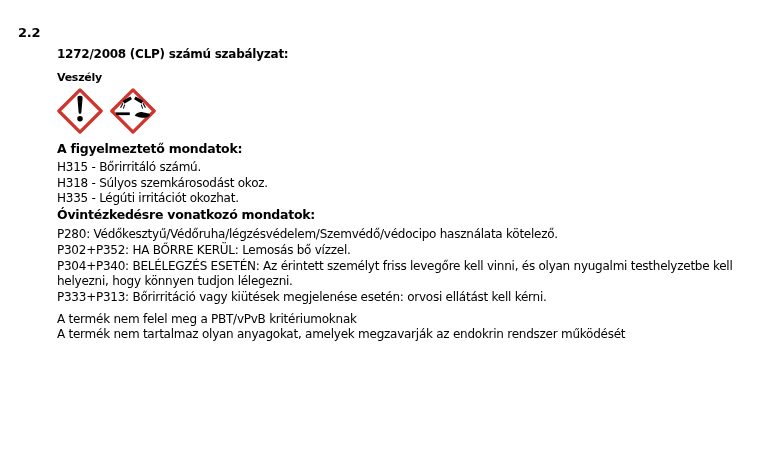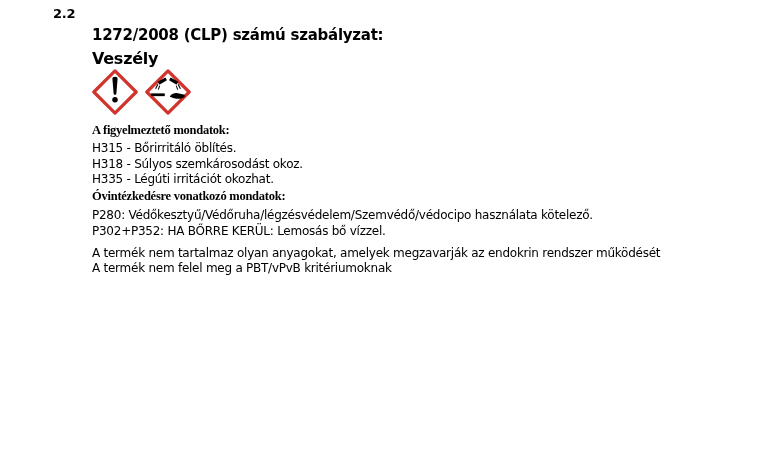--- a/index.html
+++ b/index.html
@@ -5,33 +5,33 @@
   html, body { margin: 0; padding: 0; }
   body {
     width: 757px; height: 455px;
     background: #ffffff;
     color: #000000;
     font-family: "DejaVu Sans", "Liberation Sans", sans-serif;
     font-size: 12px;
     letter-spacing: -0.25px;
     overflow: hidden;
   }
-  .doc { padding-top: 6px; margin-left: 35px; }
+  .doc { padding-top: 25px; }
   .sec-row { display: flex; align-items: baseline; }
   .sec-num {
     width: 39px; margin-left: 18px; flex: 0 0 39px;
     font-weight: 700; font-size: 13px; line-height: 16px;
   }
   .sec-title { font-weight: 700; font-size: 13px; line-height: 16px; }
   .content { margin-left: 57px; width: 698px; }
-  .bold13 { font-weight: 700; font-size: 15px; line-height: 16px; margin-top: 5px; }
-  .signal { font-weight: 700; font-size: 16px; line-height: 14px; margin-top: 9px; }
+  .bold13 { font-weight: 700; font-size: 12px; line-height: 16px; margin-top: 5px; }
+  .signal { font-weight: 700; font-size: 11px; line-height: 14px; margin-top: 9px; }
   .picto-row { display: flex; gap: 7px; margin-top: 3px; }
   .picto { width: 46px; height: 46px; display: block; }
-  .bold12 { font-weight: 700; font-size: 12.5px; line-height: 16px; font-family: Liberation Serif, serif; }
+  .bold12 { font-weight: 700; font-size: 12.5px; line-height: 16px; }
   .mt-hazard { margin-top: 7px; }
   .lines { margin-top: 3px; }
   .line { line-height: 15.7px; }
   .mt-prec { margin-top: 4px; }
   .mt-23 { margin-top: 2px; }
   .mt-other { margin-top: 6px; }
 </style>
 </head>
 <body>
 
@@ -62,31 +62,33 @@
           <rect x="53" y="23" width="19" height="7" rx="1" transform="rotate(30 63 26)"></rect>
           <path d="M72 33 L77 43" stroke="#000000" stroke-width="2.4"></path>
           <path d="M68 36 L71 45" stroke="#000000" stroke-width="2.2"></path>
           <path d="M55 58 c4 -4.5 10 -6.5 16 -5.5 l13 3 c3.5 1 3.5 4.5 1 5.8 l-4.5 2.2 c-6 2.2 -14.5 1.2 -20.5 -1 c-4 -1.4 -7.5 -2.3 -5 -4.5 z"></path>
         </g>
       </svg>
     </div>
 
     <div class="bold12 mt-hazard">A figyelmeztető mondatok:</div>
     <div class="lines">
-      <div class="line">H315 - Bőrirritáló öblítés.</div>
+      <div class="line">H315 - Bőrirritáló számú.</div>
       <div class="line">H318 - Súlyos szemkárosodást okoz.</div>
       <div class="line">H335 - Légúti irritációt okozhat.</div>
     </div>
 
     <div class="bold12">Óvintézkedésre vonatkozó mondatok:</div>
     <div class="lines mt-prec">
       <div class="line">P280: Védőkesztyű/Védőruha/légzésvédelem/Szemvédő/védocipo használata kötelező.</div>
       <div class="line">P302+P352: HA BŐRRE KERÜL: Lemosás bő vízzel.</div>
+      <div class="line">P304+P340: BELÉLEGZÉS ESETÉN: Az érintett személyt friss levegőre kell vinni, és olyan nyugalmi testhelyzetbe kell helyezni, hogy könnyen tudjon lélegezni.</div>
+      <div class="line">P333+P313: Bőrirritáció vagy kiütések megjelenése esetén: orvosi ellátást kell kérni.</div>
     </div>
   </div>
 
 
   <div class="content mt-other">
+    <div class="line">A termék nem felel meg a PBT/vPvB kritériumoknak</div>
     <div class="line">A termék nem tartalmaz olyan anyagokat, amelyek megzavarják az endokrin rendszer működését</div>
-    <div class="line">A termék nem felel meg a PBT/vPvB kritériumoknak</div>
   </div>
 
 </div>
 
 </body></html>

